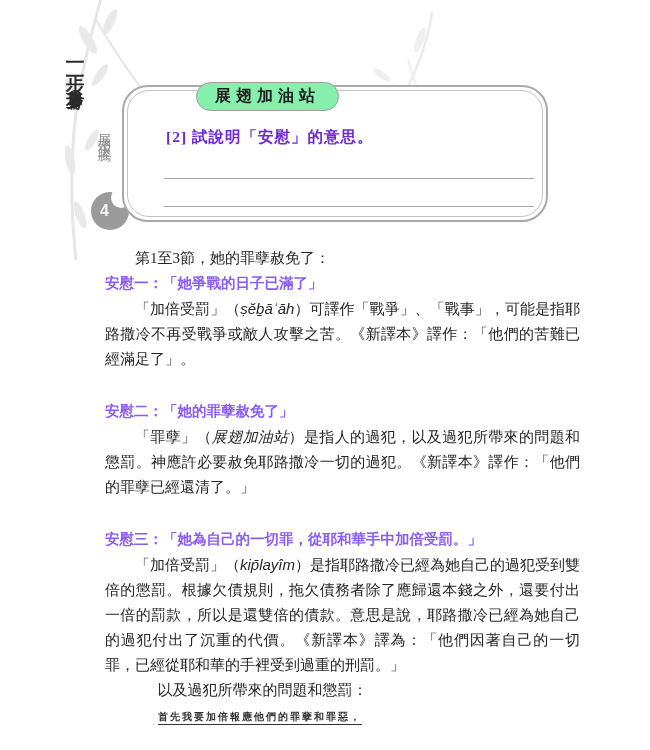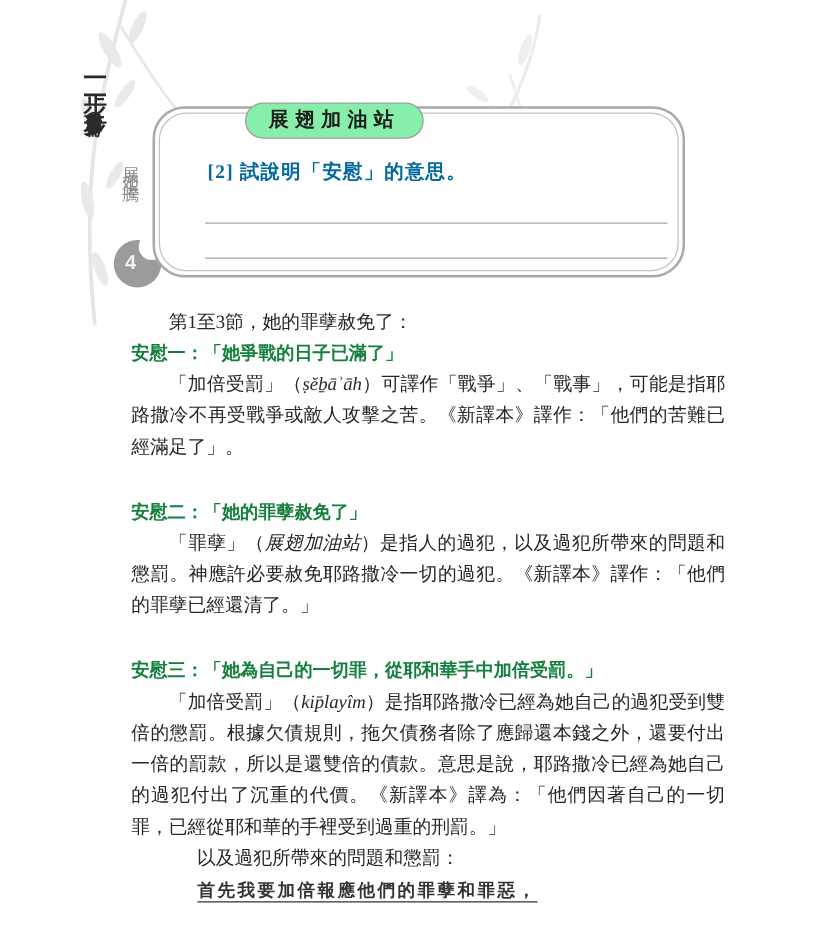--- a/index.html
+++ b/index.html
@@ -58,46 +58,46 @@
     position: absolute; left: 72px; top: -15px;
     height: 29px; padding: 0 18px;
     background: #86efac; border: 1.5px solid #9d9d9d; border-radius: 15px;
     display: flex; align-items: center; justify-content: center;
     font-size: 16px; font-weight: bold; letter-spacing: 5px; color: #1d1d1d;
     z-index: 3;
     margin-top: 10px;
   }
   .ex-question {
     position: absolute; left: 42px; top: 40px;
-    font-size: 15.5px; font-weight: bold; color: #0369a1;
+    font-size: 15.5px; font-weight: bold; color: #6d28d9;
     letter-spacing: 1px;
   }
   .ans-line {
     position: absolute; left: 40px; width: 370px; height: 0;
     border-bottom: 1px solid #a9a9a9;
   }
   .ans-line.l1 { top: 91px; }
   .ans-line.l2 { top: 119px; }
   
   .body-text {
     position: absolute; left: 105px; top: 246px; z-index: 2;
     width: 475px;
     font-size: 15px; line-height: 25px;
     text-align: justify; color: #262626;
   }
   .indent { text-indent: 2em; }
-  .sec-heading { font-weight: bold; color: #15803d;
+  .sec-heading { font-weight: bold; color: #8b5cf6;
     font-family: "Liberation Sans", "DejaVu Sans", sans-serif; font-size: 14.5px; }
   .section { margin-top: 0; }
   .section.gap { margin-top: 27px; }
-  .translit { font-style: italic; font-family: Liberation Serif, serif; }
+  .translit { font-style: italic; font-family: Liberation Sans, sans-serif; }
   .jer-intro { text-indent: 3.5em; }
   .quote-line {
     margin-left: 53px; line-height: 27px;
-    font-size: 14px; letter-spacing: 2px; font-weight: bold; color: #333;
+    font-size: 10px; letter-spacing: 2px; font-weight: bold; color: #333;
     font-family: "DejaVu Serif", "Liberation Serif", serif;
   }
   .quote-line.u { text-decoration: underline; text-underline-offset: 4px; }
 </style>
 </head>
 <body>
 
 <div class="page">
 
   <svg class="vine-layer" width="650" height="750" viewBox="0 0 650 750" xmlns="http://www.w3.org/2000/svg">

